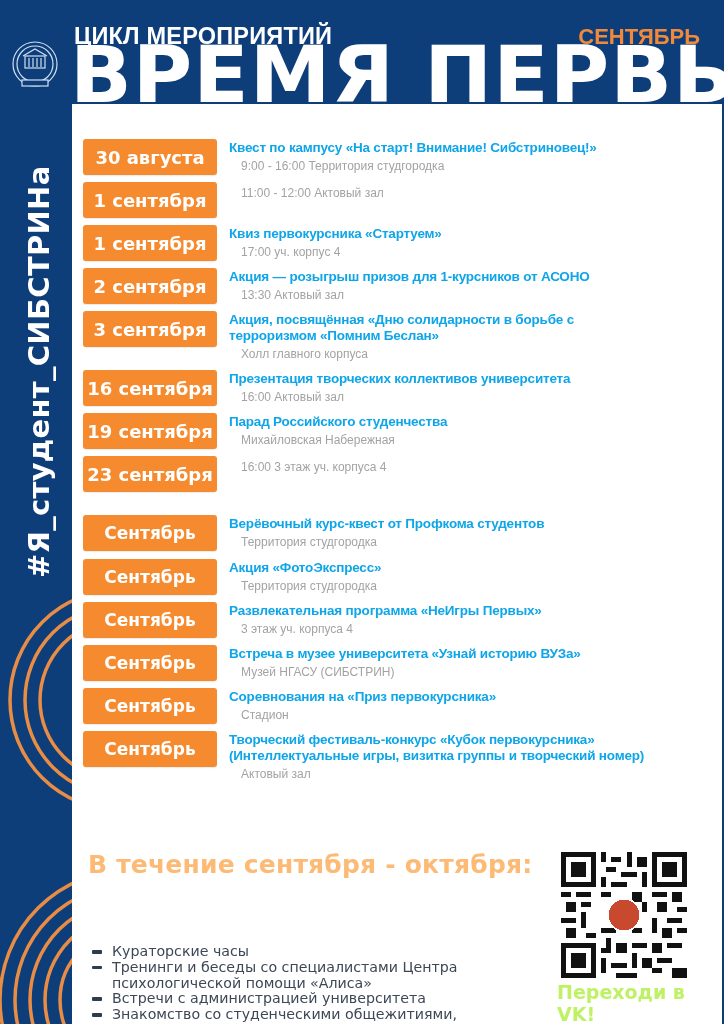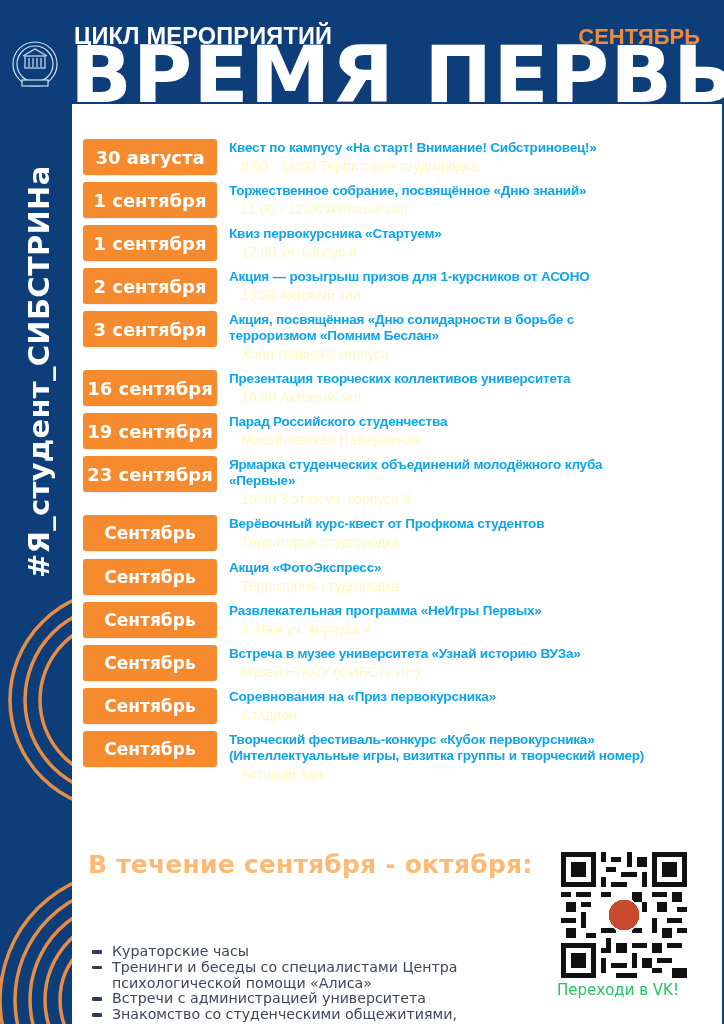--- a/index.html
+++ b/index.html
@@ -62,21 +62,21 @@
     font-family: "DejaVu Sans", sans-serif;
     box-shadow: 0 1px 1px rgba(0,0,0,0.08);
   }
   .pill.month { font-size: 17px; }
   .ev-body { margin-left: 12px; margin-top: 1px; width: 420px; }
   .ev-title {
     color: #0ea5e9; font-weight: 700; font-size: 13.5px; line-height: 16px;
     letter-spacing: -0.2px;
   }
   .ev-detail {
-    color: #fef9c3; font-size: 14px; line-height: 16px; margin-left: 12px; margin-top: 2px;
+    color: #a3a3a3; font-size: 12px; line-height: 16px; margin-left: 12px; margin-top: 2px;
   }
 
   
   .during {
     position: absolute; left: 88px; top: 850px;
     color: #fdba74; font-weight: 700; font-size: 25px;
     font-family: "DejaVu Sans", sans-serif; letter-spacing: 0.2px;
   }
   .during-list { position: absolute; left: 90px; top: 916px; list-style: none; margin-top: 28px; }
   .during-list li {
@@ -84,21 +84,21 @@
     color: #3D4756; font-size: 14.2px; line-height: 15.8px;
     font-family: "DejaVu Sans", sans-serif;
   }
   .during-list .dash {
     position: absolute; left: 2px; top: 6px; width: 10px; height: 3.5px; background: #2F3B4E; border-radius: 1px;
   }
 
   .qr { position: absolute; left: 561px; top: 852px; width: 126px; height: 126px; }
   .qr-caption {
     position: absolute; left: 557px; top: 981px;
-    color: #22c55e; font-size: 15px; font-family: "DejaVu Sans", sans-serif;
+    color: #bef264; font-size: 19px; font-family: "DejaVu Sans", sans-serif; font-weight: bold;
   }
 </style>
 </head>
 <body>
 
 <div class="poster">
 
   <svg class="arcs" viewBox="0 0 724 1024">
     <g fill="none" stroke="#E98D45" stroke-width="3.5">
       <circle cx="120" cy="700" r="110"></circle>
@@ -139,21 +139,20 @@
     <div class="event" style="top:0px">
       <div class="pill">30 августа</div>
       <div class="ev-body">
           <div class="ev-title">Квест по кампусу «На старт! Внимание! Сибстриновец!»</div>
           <div class="ev-detail">9:00 - 16:00  Территория  студгородка</div>
         </div>
     </div>
     <div class="event" style="top:43px">
       <div class="pill">1 сентября</div>
       <div class="ev-body">
-          <div class="ev-title">Торжественное собрание, посвящённое «Дню знаний»</div>
           <div class="ev-detail">11:00 - 12:00 Актовый зал</div>
         </div>
     </div>
     <div class="event" style="top:86px">
       <div class="pill">1 сентября</div>
       <div class="ev-body">
           <div class="ev-title">Квиз первокурсника «Стартуем»</div>
           <div class="ev-detail">17:00  уч. корпус 4</div>
         </div>
     </div>
@@ -181,21 +180,20 @@
     <div class="event" style="top:274px">
       <div class="pill">19 сентября</div>
       <div class="ev-body">
           <div class="ev-title">Парад Российского студенчества</div>
           <div class="ev-detail">Михайловская Набережная</div>
         </div>
     </div>
     <div class="event" style="top:317px">
       <div class="pill">23 сентября</div>
       <div class="ev-body" style="width:400px">
-          <div class="ev-title">Ярмарка студенческих объединений молодёжного клуба «Первые»</div>
           <div class="ev-detail">16:00  3 этаж уч. корпуса 4</div>
         </div>
     </div>
     <div class="event" style="top:376px">
       <div class="pill month">Сентябрь</div>
       <div class="ev-body">
           <div class="ev-title">Верёвочный курс-квест от Профкома студентов</div>
           <div class="ev-detail">Территория студгородка</div>
         </div>
     </div>

